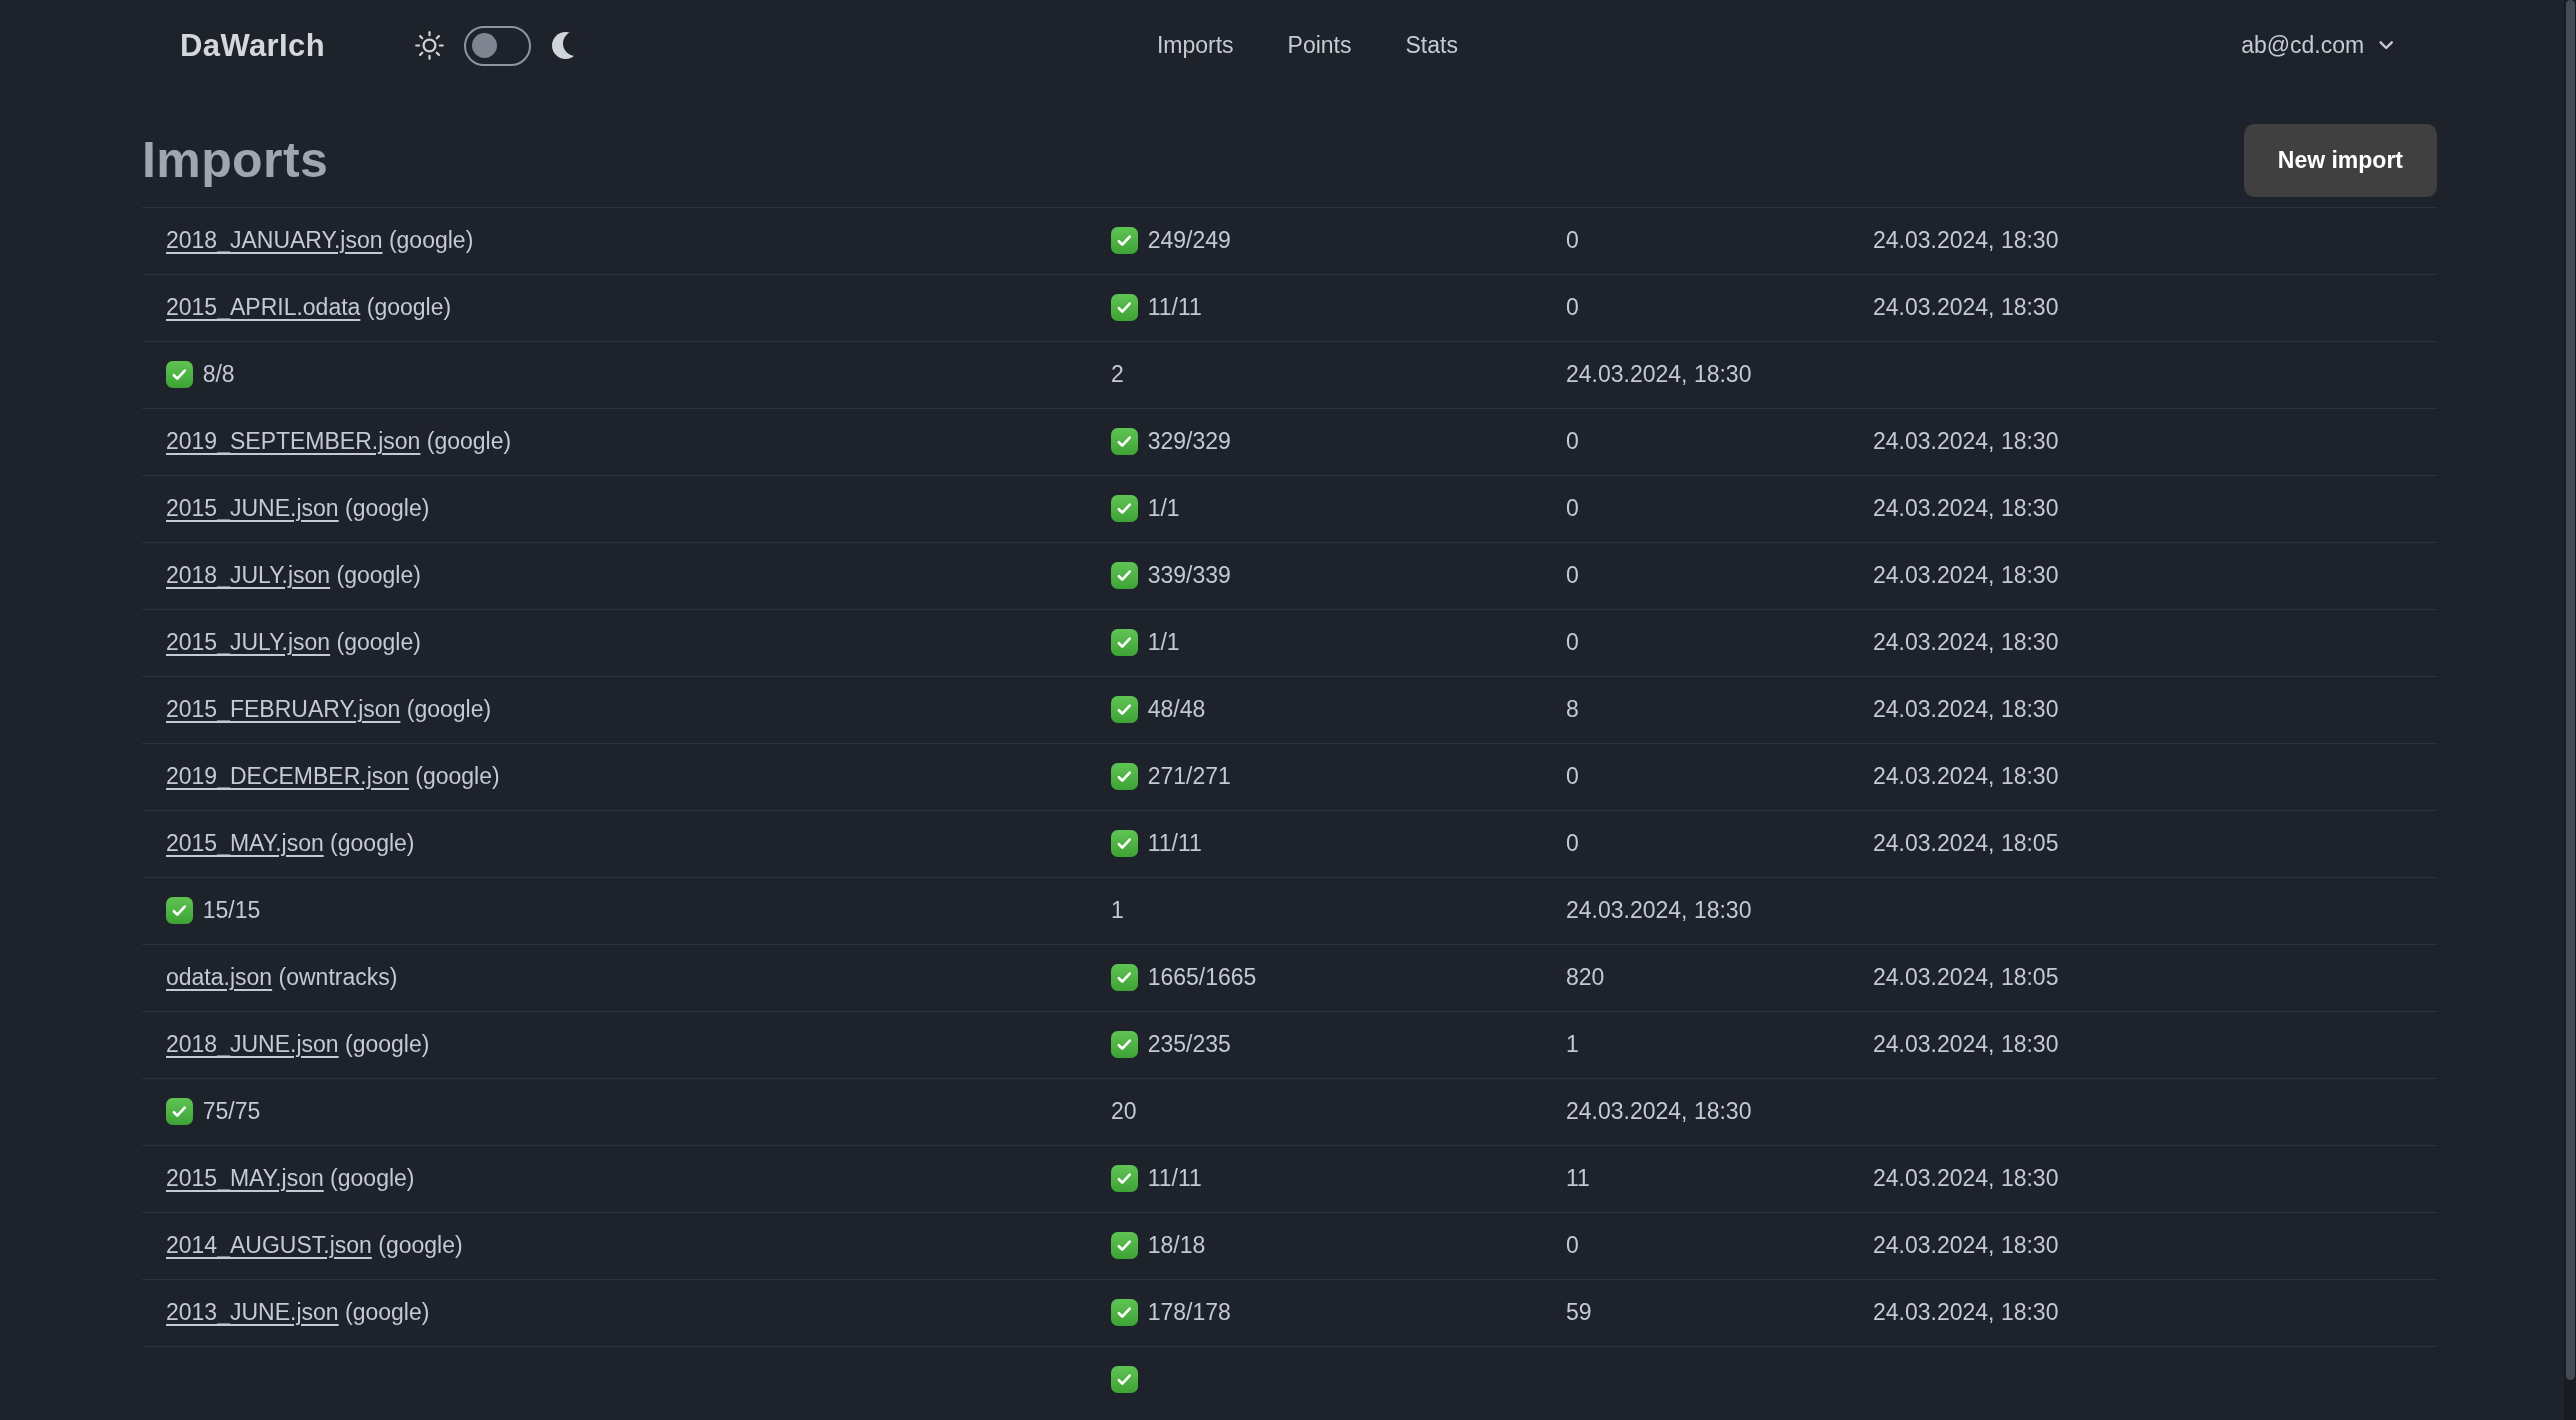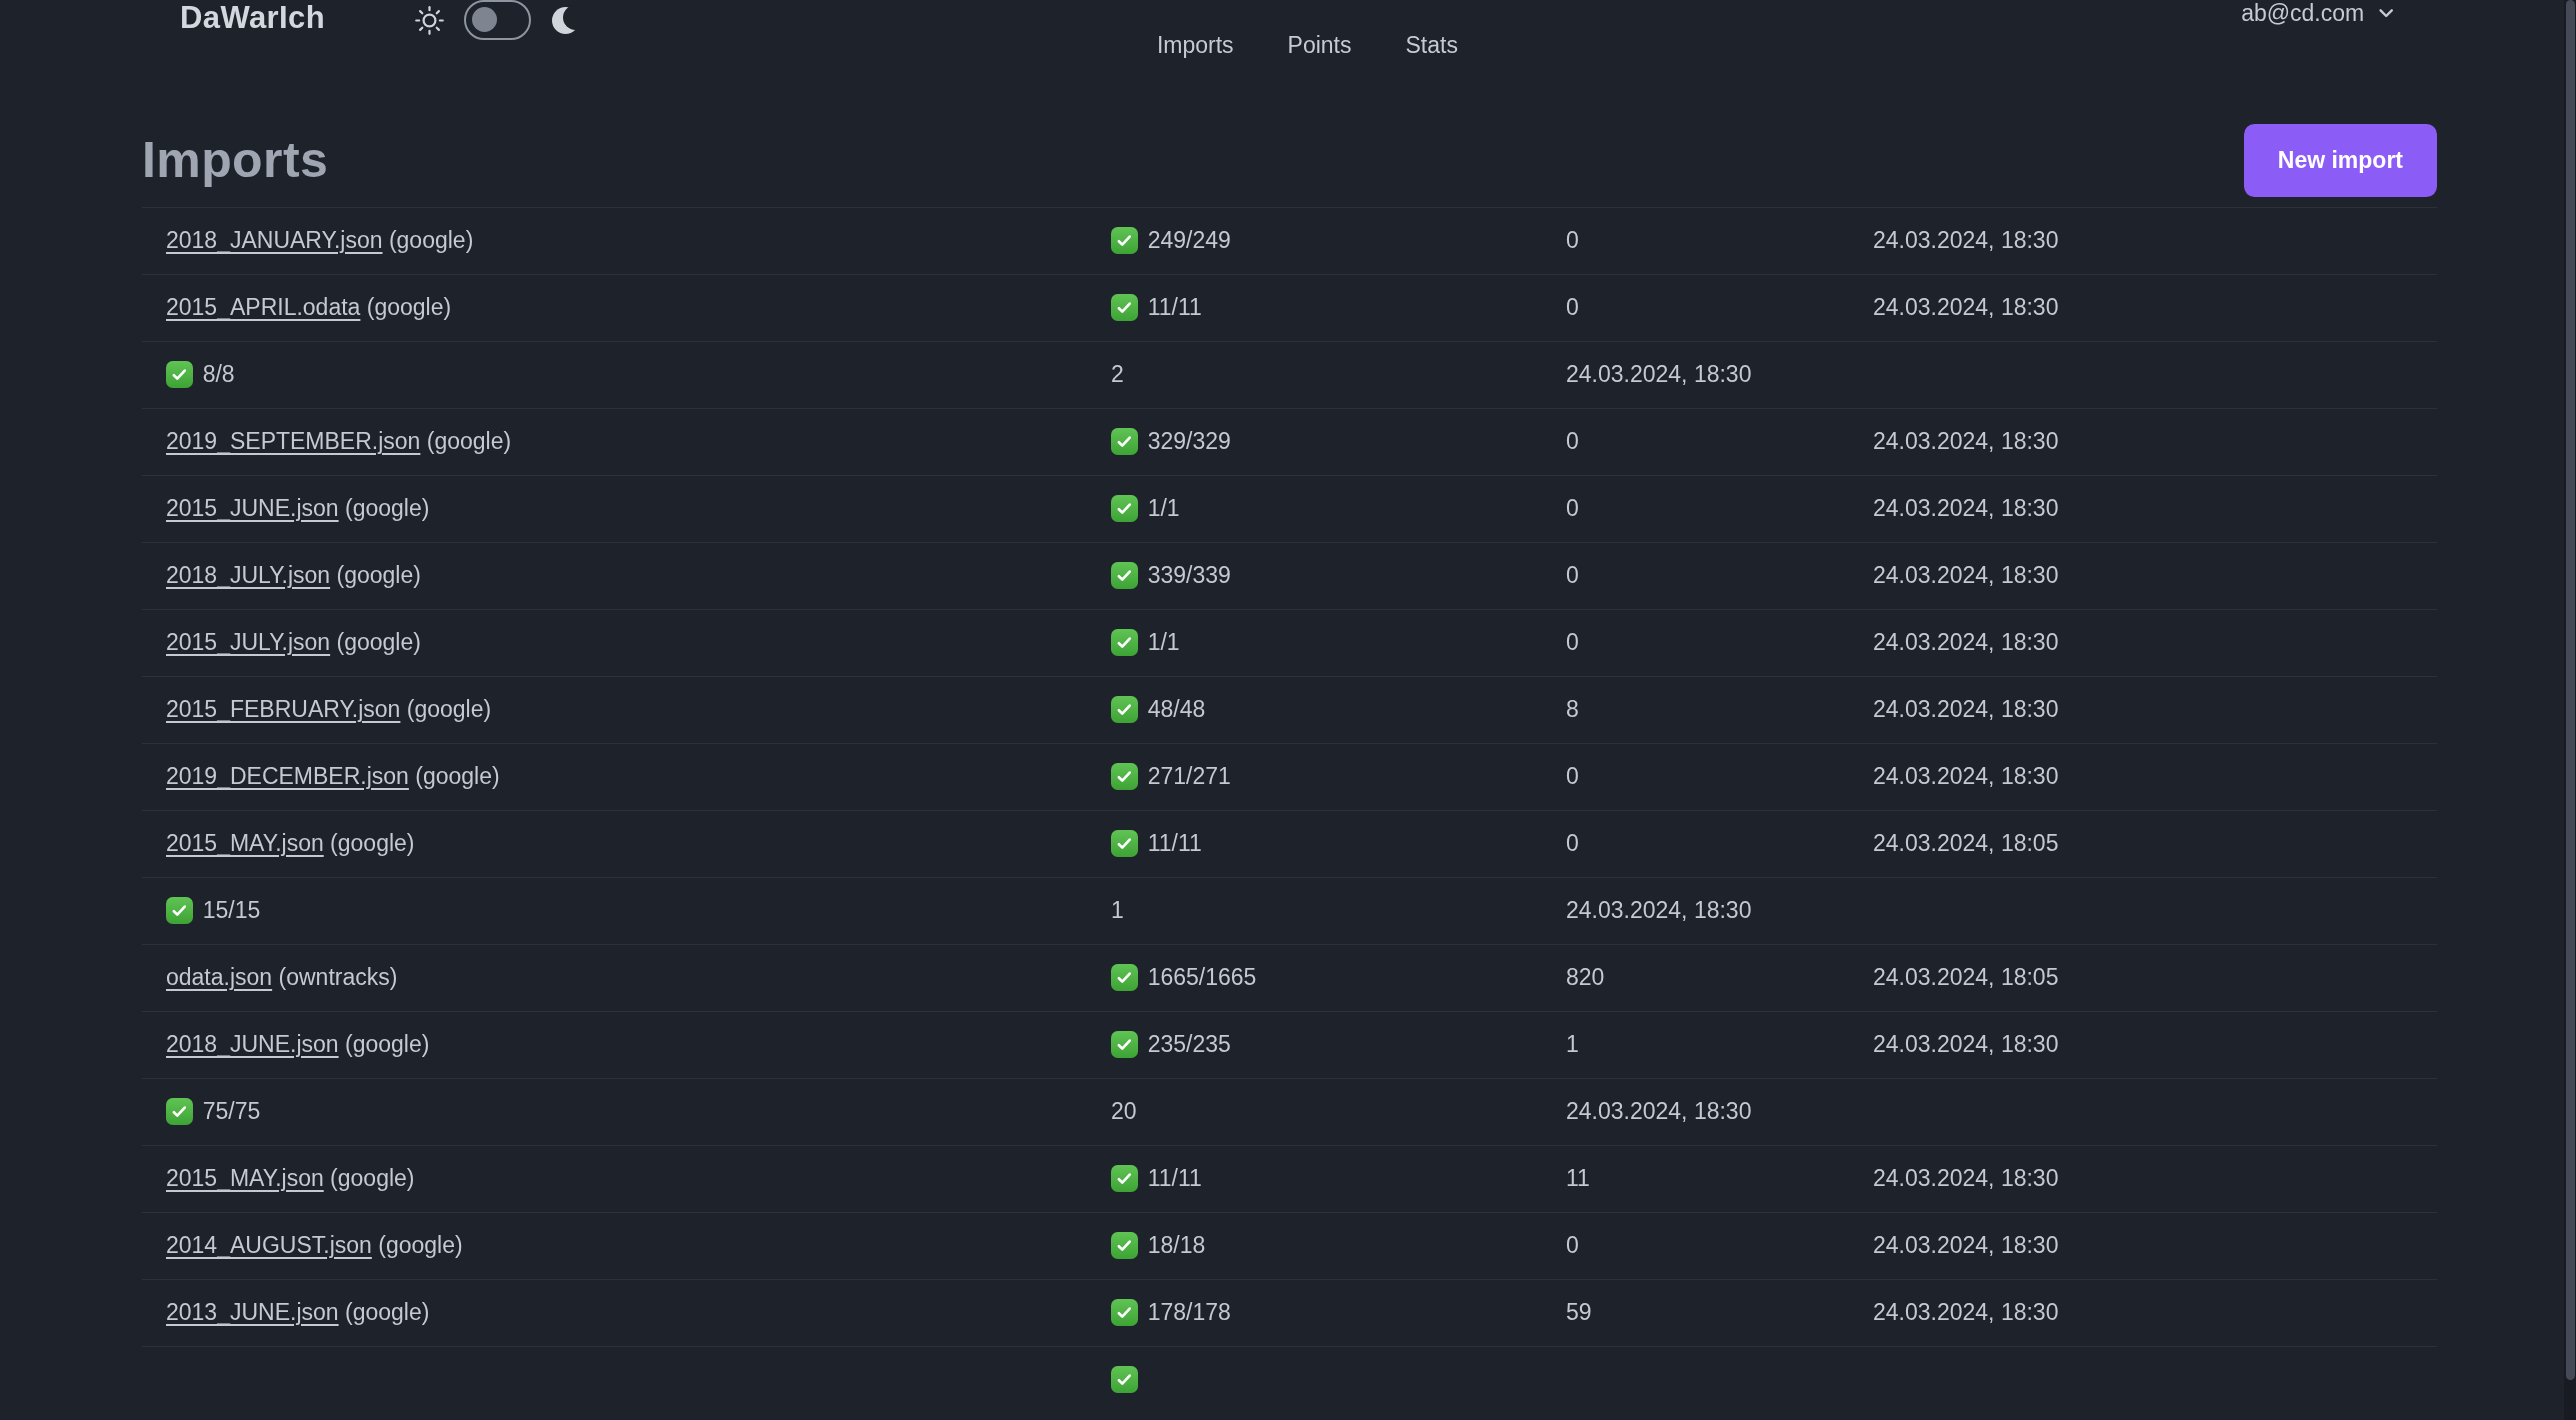--- a/index.html
+++ b/index.html
@@ -8,21 +8,21 @@
     background:#1e222b;
     font-family:"Liberation Sans", sans-serif;
     color:#c4c9d2;
     position:relative;
   }
 
   
   .navbar {
     height:91px;
     display:flex;
-    align-items:flex-start;
+    align-items:center;
     padding:0 179px 0 180px;
     position:relative;
   }
   .logo {
     font-size:31px;
     font-weight:700;
     color:#d3d7de;
     letter-spacing:0.4px;
   }
   .theme-group {
@@ -81,21 +81,21 @@
     display:flex; align-items:center; justify-content:space-between;
     height:78px;
   }
   .page-title {
     font-size:50px;
     font-weight:800;
     color:#9fa6b1;
     letter-spacing:0.4px;
   }
   .new-import-btn {
-    background:#8b5cf6;
+    background:#404040;
     color:#ffffff;
     border:none;
     font-family:inherit;
     font-size:23px;
     font-weight:600;
     height:73px;
     padding:0 34px;
     border-radius:10.4px;
     cursor:pointer;
   }

